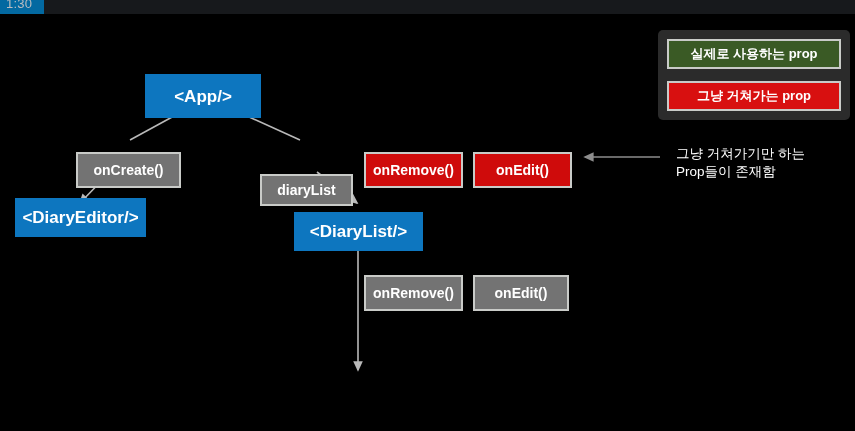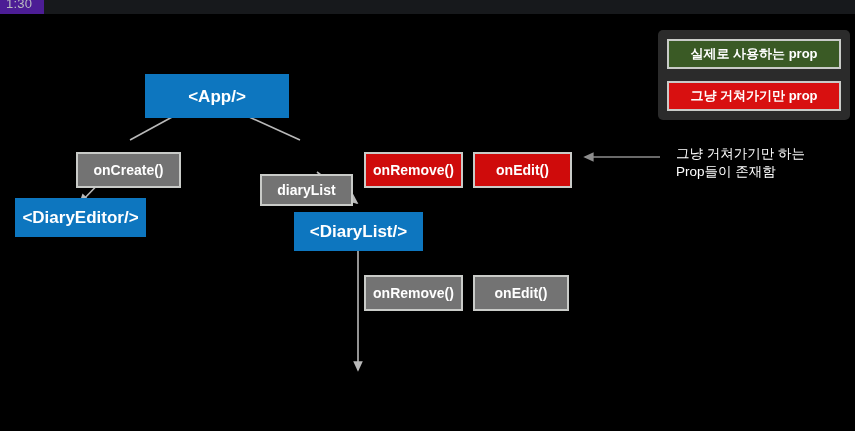--- a/index.html
+++ b/index.html
@@ -16,21 +16,21 @@
     height: 431px;
     background: #000000;
     overflow: hidden;
   }
   
   #player-bar {
     position: absolute;
     left: 0; top: 0;
     width: 855px;
     height: 14px;
-    background: #4c1d95;
+    background: #0369a1;
   }
   #player-time {
     position: absolute;
     left: 6px;
     top: -4px;
     font-size: 13px;
     color: #b9bcc0;
     letter-spacing: .2px;
     font-family: "Liberation Sans", sans-serif;
   }
@@ -161,21 +161,21 @@
 
       <line x1="110" y1="158" x2="80" y2="189" stroke="#b9b9b9" stroke-width="1.6" marker-end="url(#arrow)"></line>
 
       <line x1="317" y1="158" x2="357" y2="189" stroke="#b9b9b9" stroke-width="1.6" marker-end="url(#arrow)"></line>
 
       <line x1="358" y1="224" x2="358" y2="356" stroke="#b9b9b9" stroke-width="1.6" marker-end="url(#arrow)"></line>
 
       <line x1="660" y1="143" x2="585" y2="143" stroke="#8d8d8d" stroke-width="1.6" marker-end="url(#arrow-left)"></line>
     </svg>
 
-    <div class="node blue" style="left:145px; top:60px; width:144px; height:44px;">
+    <div class="node blue" style="left:145px; top:60px; width:116px; height:44px;">
       <span>&lt;App/&gt;</span>
     </div>
 
     <div class="node green" style="left:76px; top:138px; width:105px; height:36px;">
       <span>onCreate()</span>
     </div>
     <div class="node green" style="left:260px; top:138px; width:93px; height:32px;margin-top:22px;">
       <span>diaryList</span>
     </div>
     <div class="node red" style="left:364px; top:138px; width:99px; height:36px;">
@@ -198,21 +198,21 @@
     <div class="node green" style="left:473px; top:261px; width:96px; height:36px;">
       <span>onEdit()</span>
     </div>
 
 
     <div id="legend">
       <div class="legend-chip green">
         <span>실제로 사용하는 prop</span>
       </div>
       <div class="legend-chip red">
-        <span>그냥 거쳐가기만 prop</span>
+        <span>그냥 거쳐가는 prop</span>
       </div>
     </div>
 
     <div id="annotation">
       <span class="line">그냥 거쳐가기만 하는</span>
       <span class="line">Prop들이 존재함</span>
     </div>
 
   </div>
 </div>

